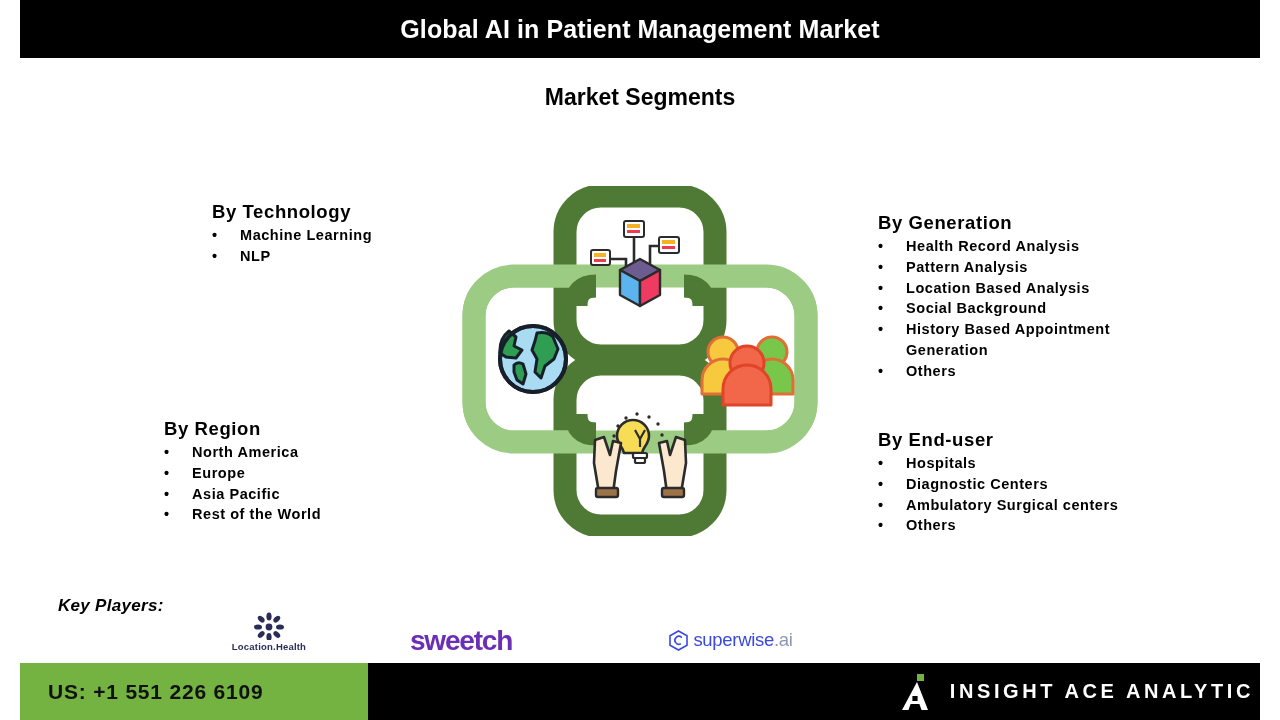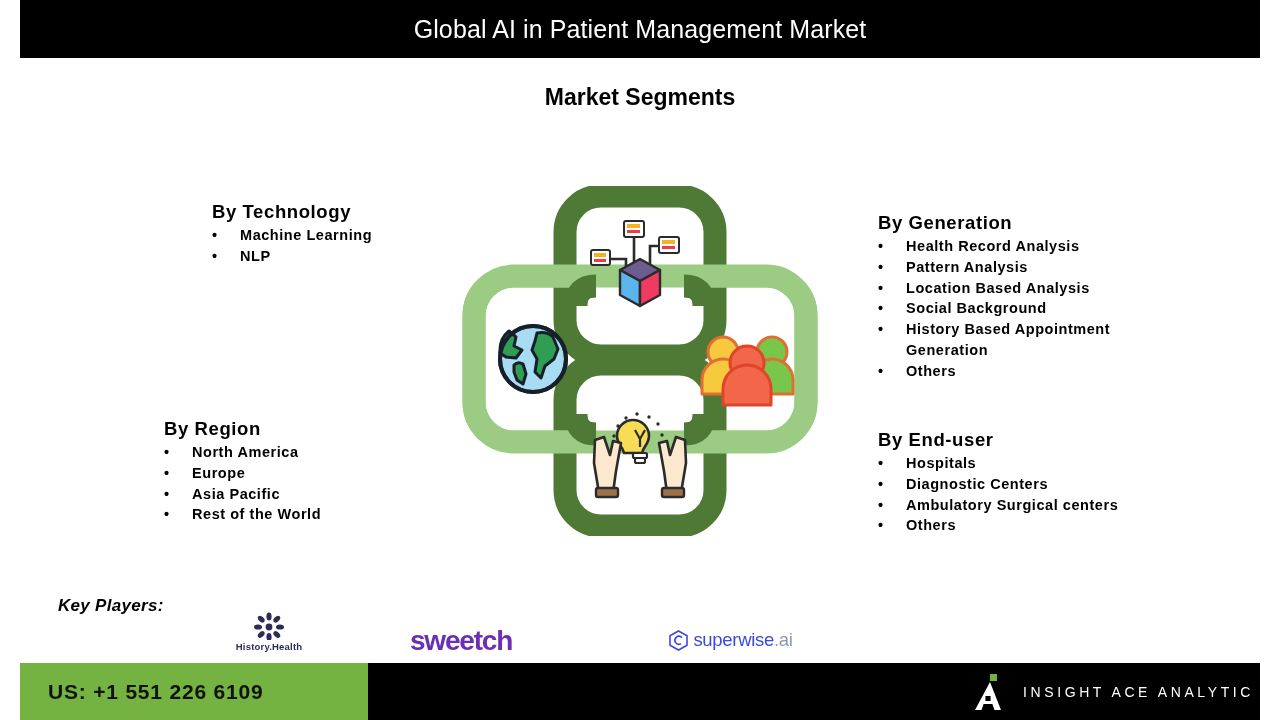--- a/index.html
+++ b/index.html
@@ -28,21 +28,21 @@
   #header-title {
     position: absolute;
     left: 0;
     top: 0;
     width: 1240px;
     height: 58px;
     line-height: 58px;
     text-align: center;
     color: #ffffff;
     font-size: 25px;
-    font-weight: normal;
+    font-weight: bold;
     letter-spacing: .1px;
   }
 
   
   #subtitle {
     position: absolute;
     left: 0;
     top: 84px;
     width: 1280px;
     text-align: center;
@@ -173,24 +173,24 @@
   #footer-brand {
     position: absolute;
     right: 26px;
     top: 663px;
     height: 57px;
     display: flex;
     align-items: center;
     gap: 18px;
   }
   #footer-brand .brand-text {
-    font-size: 14px;
+    font-size: 20px;
     color: #ffffff;
     letter-spacing: 3.6px;
-    font-weight: 400;
+    font-weight: 700;
   }
 </style>
 </head>
 <body>
 
 <div id="page">
 
   <div id="header-bar">
     <div id="header-title">Global AI in Patient Management Market</div>
   </div>
@@ -353,21 +353,21 @@
         <ellipse cx="12.2" cy="7.2" rx="2.6" ry="4" transform="rotate(-45 12.2 7.2)"></ellipse>
         <ellipse cx="27.8" cy="7.2" rx="2.6" ry="4" transform="rotate(45 27.8 7.2)"></ellipse>
         <ellipse cx="9" cy="15" rx="4" ry="2.6"></ellipse>
         <ellipse cx="31" cy="15" rx="4" ry="2.6"></ellipse>
         <ellipse cx="12.2" cy="22.5" rx="2.6" ry="4" transform="rotate(45 12.2 22.5)"></ellipse>
         <ellipse cx="27.8" cy="22.5" rx="2.6" ry="4" transform="rotate(-45 27.8 22.5)"></ellipse>
         <ellipse cx="20" cy="25" rx="2.6" ry="4"></ellipse>
         <circle cx="20" cy="15" r="3.4"></circle>
       </g>
     </svg>
-    <div class="logo-name">History.Health</div>
+    <div class="logo-name">Location.Health</div>
   </div>
 
   <div class="logo" id="logo-sweetch">
     <div class="logo-name">sweetch</div>
   </div>
 
   <div class="logo" id="logo-superwise">
     <svg width="19" height="21" viewBox="0 0 19 21" style="display:inline-block;vertical-align:middle;margin-right:5px;">
       <polygon points="9.5,1 18,5.8 18,15.2 9.5,20 1,15.2 1,5.8" fill="none" stroke="#3b49df" stroke-width="1.6"></polygon>
       <path d="M12.4 7.2 a4 4 0 1 0 -1 6.8" fill="none" stroke="#3b49df" stroke-width="1.6" stroke-linecap="round"></path>

